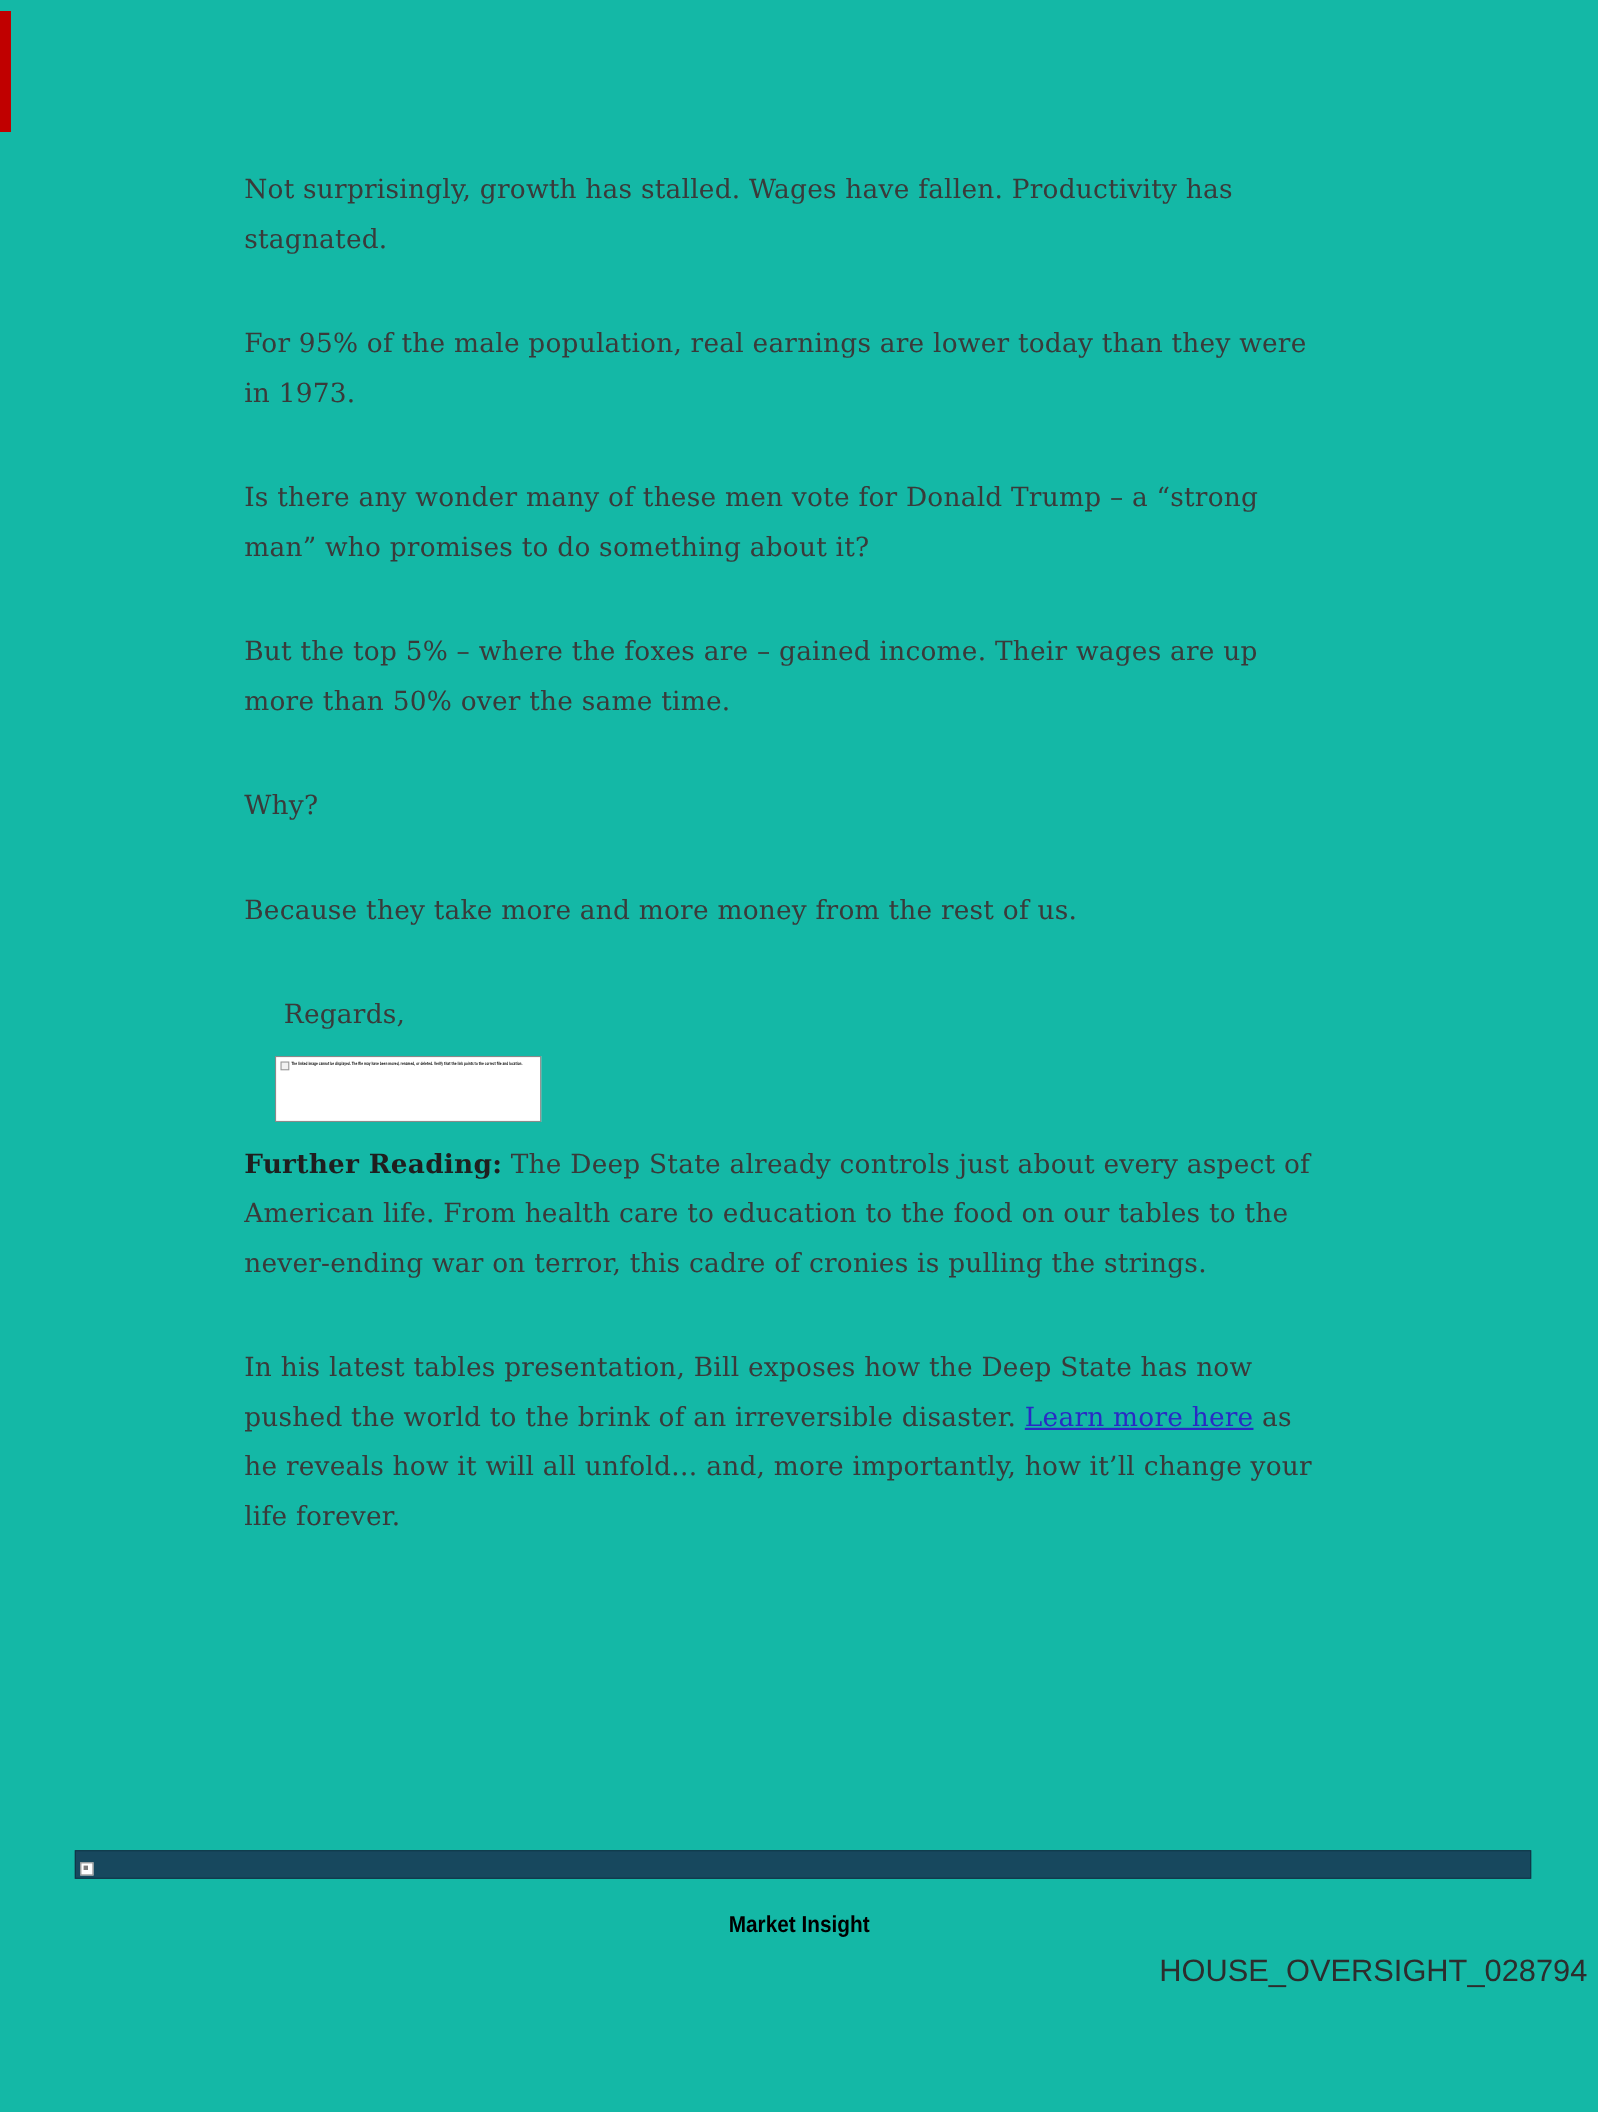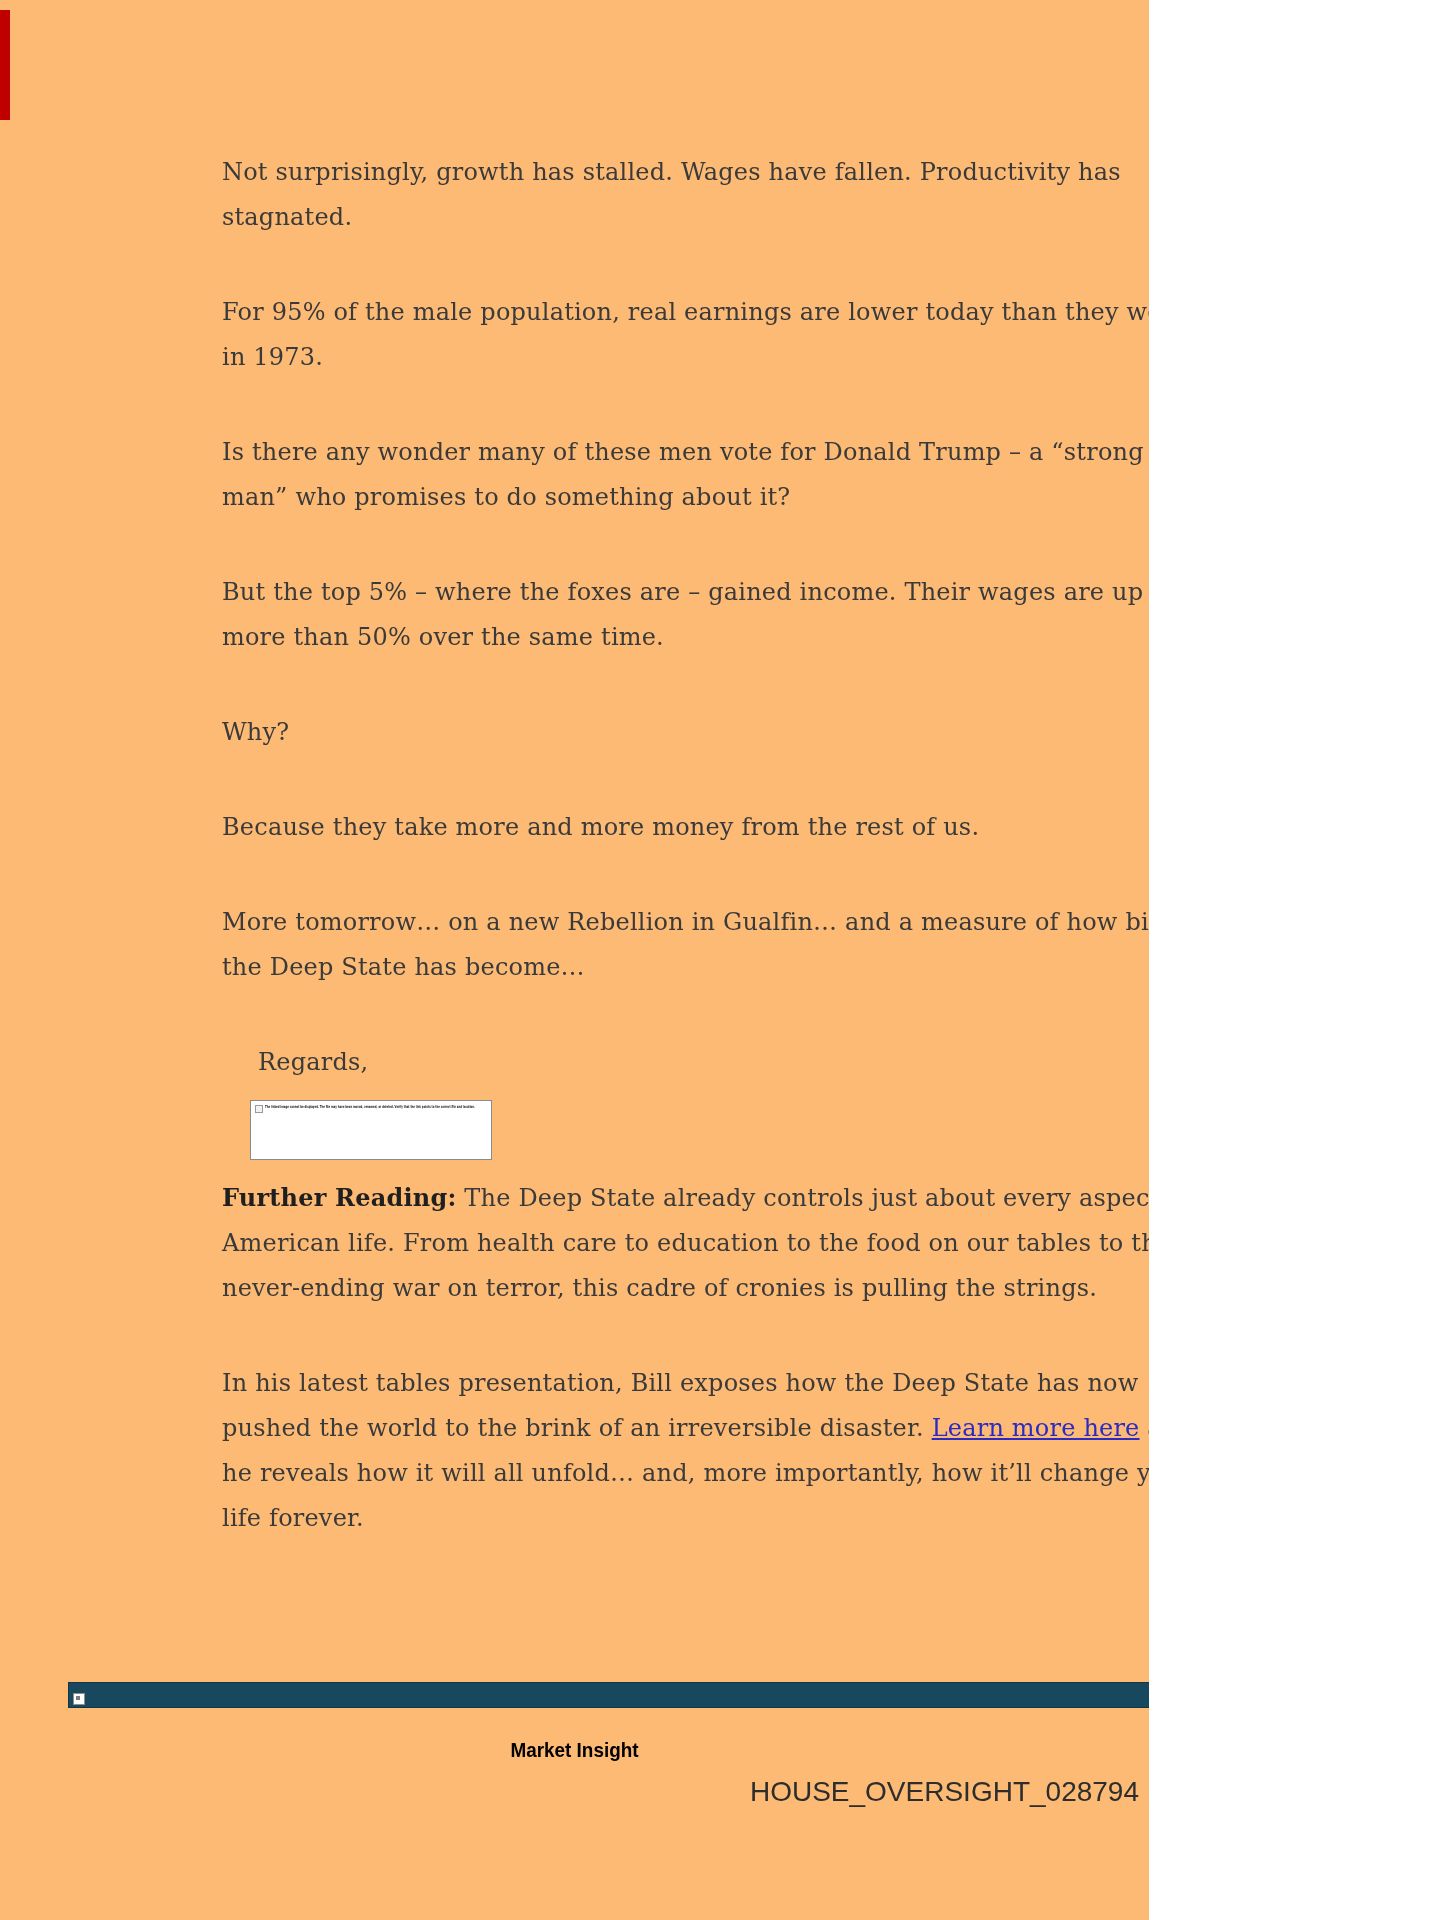--- a/index.html
+++ b/index.html
@@ -1,17 +1,17 @@
 <!DOCTYPE html>
 <html><head>
 <meta charset="utf-8">
 <style>
   html,body { margin:0; padding:0; background:#ffffff; }
   .page {
-    position:relative; width:1149px; height:1920px; background:#fdba74;
+    position:relative; width:1453px; height:1920px; background:#14b8a6;
     font-family:"DejaVu Serif", serif; color:#3a3a3a; overflow:hidden;
   }
   .red-strip {
     position:absolute; left:0; top:10px; width:10px; height:110px;
     background:#c00000;
   }
   .letter { position:absolute; left:222px; top:150px; width:1100px; }
   .letter p {
     margin:0 0 50px 0; font-size:24px; line-height:45px;
     white-space:pre-line; letter-spacing:0.2px;
@@ -67,22 +67,20 @@
     <p>Not surprisingly, growth has stalled. Wages have fallen. Productivity has
 stagnated.</p>
     <p>For 95% of the male population, real earnings are lower today than they were
 in 1973.</p>
     <p>Is there any wonder many of these men vote for Donald Trump – a “strong
 man” who promises to do something about it?</p>
     <p>But the top 5% – where the foxes are – gained income. Their wages are up
 more than 50% over the same time.</p>
     <p>Why?</p>
     <p>Because they take more and more money from the rest of us.</p>
-    <p>More tomorrow… on a new Rebellion in Gualfin… and a measure of how big
-the Deep State has become…</p>
     <p class="regards">Regards,</p>
 
     <div class="sig-box">
       <div class="sig-inner">
         <span class="sig-icon"></span>
         <span class="sig-alt">The linked image cannot be displayed. The file may have been moved, renamed, or deleted. Verify that the link points to the correct file and location.</span>
       </div>
     </div>
 
 

